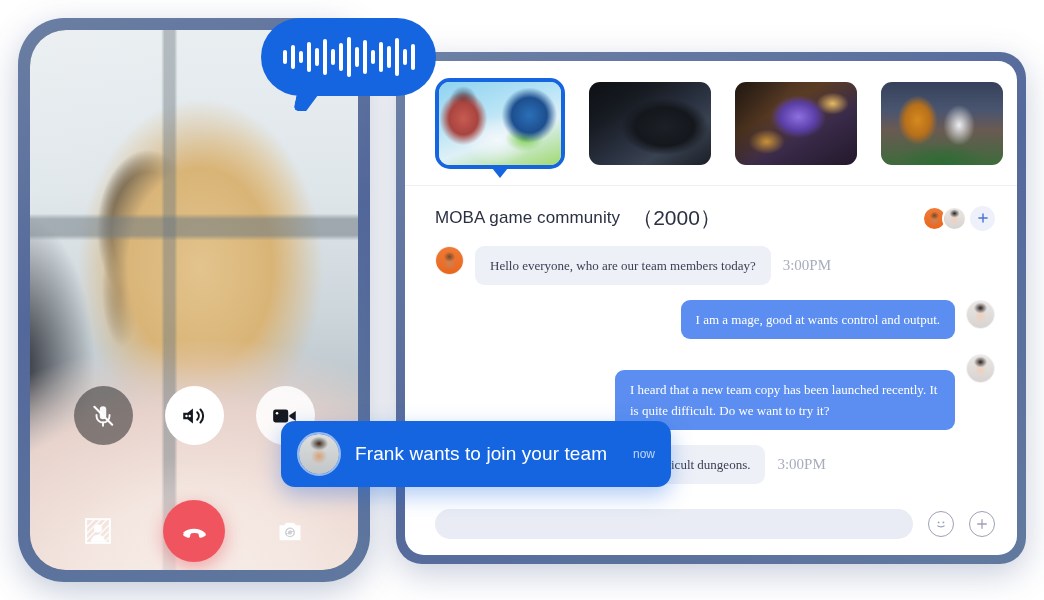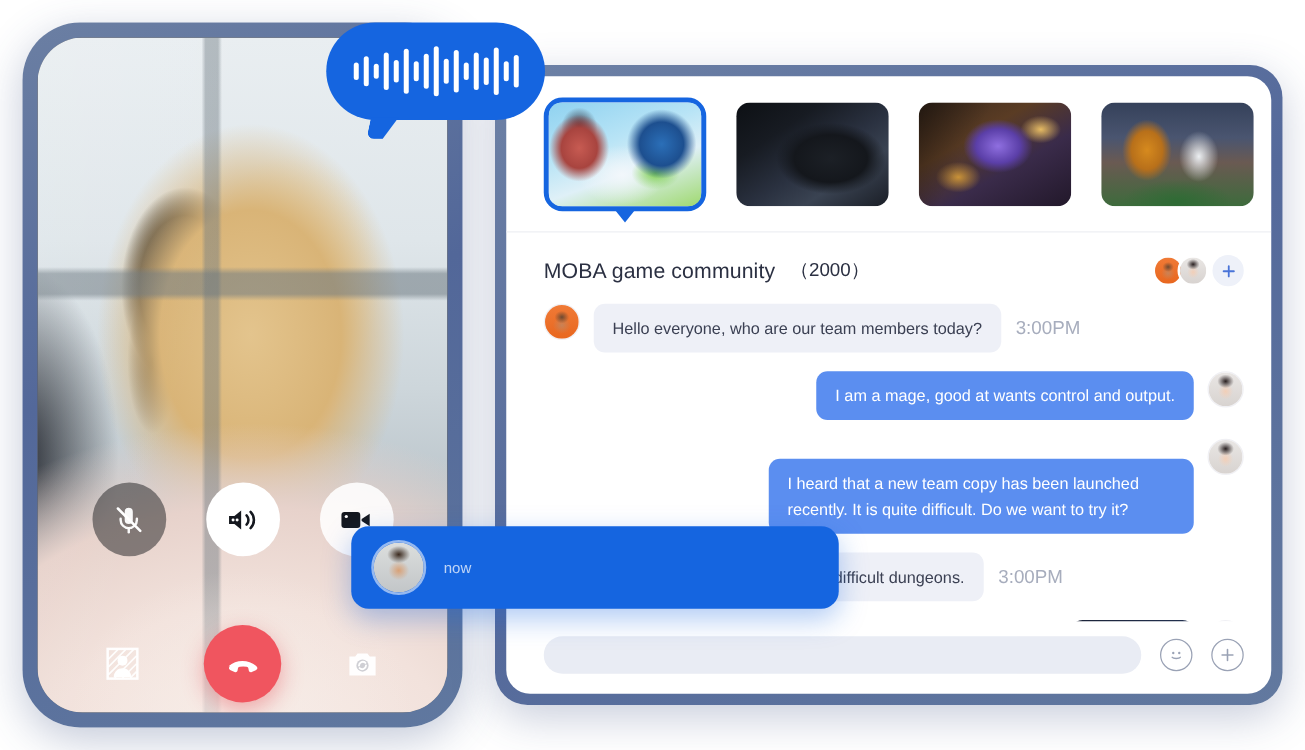--- a/index.html
+++ b/index.html
@@ -225,21 +225,21 @@
     padding: 18px 22px 8px 30px;
     flex: none;
   }
   #chat-title {
     font-size: 17px;
     color: #2b3042;
     font-weight: 400;
     letter-spacing: .1px;
   }
   #chat-count {
-    font-size: 15px;
+    font-size: 21px;
     color: #2b3042;
     margin-left: 12px;
   }
   #header-members {
     margin-left: auto;
     display: flex;
     align-items: center;
   }
   .member-av {
     width: 25px; height: 25px;
@@ -262,20 +262,21 @@
   
   #messages {
     flex: 1 1 auto;
     padding: 6px 22px 6px 30px;
     overflow: hidden;
   }
   .msg-row {
     display: flex;
     align-items: flex-start;
     margin-bottom: 15px;
+    font-family: Liberation Serif, serif;
   }
   .msg-row.out { justify-content: flex-end; }
   .avatar {
     width: 29px; height: 29px;
     border-radius: 50%;
     overflow: hidden;
     flex: none;
     border: 1px solid #f0f0f4;
   }
   .avatar.in  { margin-right: 11px; }
@@ -570,16 +571,17 @@
           </svg>
         </button>
       </div>
     </div>
   </div>
 
   <div id="toast">
     <div id="toast-avatar">
       <div class="face-frank"></div>
     </div>
+    <span id="toast-text">Frank wants to join your team</span>
     <span id="toast-time">now</span>
   </div>
 
 </div>
 
 </body></html>

